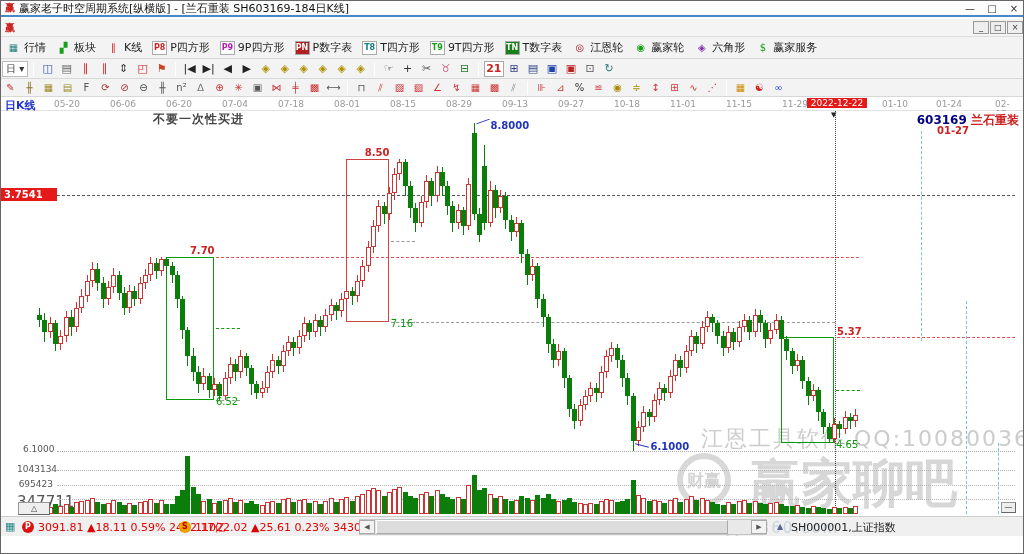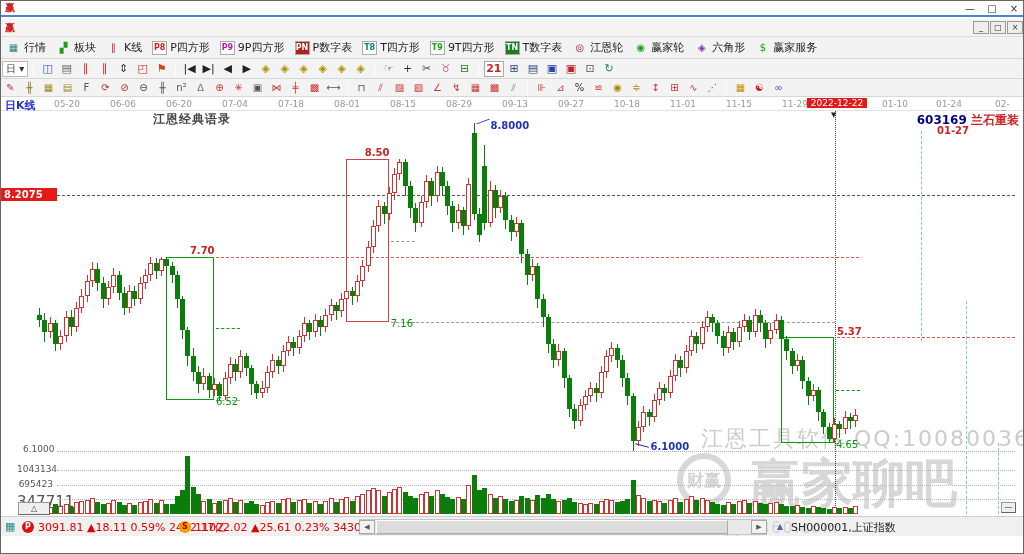--- a/index.html
+++ b/index.html
@@ -69,20 +69,21 @@
             line-height:18px;padding-left:84px;white-space:nowrap;}
   .sitewm{position:absolute;left:660px;top:2px;color:#c9d4dd;font-size:15px;letter-spacing:2px;z-index:0;}
 </style>
 </head>
 <body>
 
 <div class="app">
 
   <div class="titlebar">
     <span class="applogo">赢</span>
+    <span>赢家老子时空周期系统[纵横版] - [兰石重装  SH603169-184日K线]</span>
     <span class="wincontrols">
       <span class="wbtn">—</span>
       <span class="wbtn">□</span>
       <span class="wbtn">×</span>
     </span>
   </div>
 
   <div class="menubar">
     <span class="applogo">赢</span>
     <span class="mdicontrols">
@@ -228,29 +229,29 @@
       <span class="tb2-item" style="color: rgb(34, 68, 204);">∞</span>
     </div>
 
   <div class="axisrow">
     <span class="ktab">日K线</span>
     <span id="ticks"><span class="tick" style="left: 66px;">05-20</span><span class="tick" style="left: 122px;">06-06</span><span class="tick" style="left: 178px;">06-20</span><span class="tick" style="left: 234px;">07-04</span><span class="tick" style="left: 290px;">07-18</span><span class="tick" style="left: 346px;">08-01</span><span class="tick" style="left: 402px;">08-15</span><span class="tick" style="left: 458px;">08-29</span><span class="tick" style="left: 514px;">09-13</span><span class="tick" style="left: 570px;">09-27</span><span class="tick" style="left: 626px;">10-18</span><span class="tick" style="left: 682px;">11-01</span><span class="tick" style="left: 738px;">11-15</span><span class="tick" style="left: 794px;">11-29</span><span class="tick" style="left: 850px;">12-13</span><span class="tick" style="left: 894px;">01-10</span><span class="tick" style="left: 948px;">01-24</span><span class="tick" style="left: 1004px;">02-07</span></span>
     <span class="redtick" id="seldate" style="left:806px;width:60px;">2022-12-22</span>
   </div>
 
   <div id="chart">
-    <span class="lbl" style="left:152px;top:0px;font-size:12px;color:#444;font-weight:600;letter-spacing:1px;">江恩经典语录</span>
+    <span class="lbl" style="left:152px;top:0px;font-size:12px;color:#444;font-weight:600;letter-spacing:1px;">不要一次性买进</span>
 
     <span class="lbl" style="right:6px;top:1px;font-size:12px;font-weight:bold;">
       <span class="blue" style="color:#000080;">603169</span>
       <span class="red">兰石重装</span>
     </span>
     <span class="lbl red" style="left:936px;top:14px;font-weight:bold;">01-27</span>
 
-    <span class="pricetag" style="left:0px;top:77px;width:56px;">8.2075</span>
+    <span class="pricetag" style="left:0px;top:77px;width:56px;">3.7541</span>
     <span class="lbl" style="left:22px;top:333px;font-size:9px;color:#555;">6.1000</span>
 
     <span class="wm" style="left:700px;top:313px;font-size:22px;letter-spacing:2px;">江恩工具软件  QQ:100800360</span>
     <span class="wm" style="left:748px;top:338px;font-size:52px;font-weight:bold;color:#d7d7d7;">赢家聊吧</span>
     <span class="wm" style="left:676px;top:342px;width:54px;height:54px;border:6px solid #d8d8d8;border-radius:50%;
                  display:inline-flex;align-items:center;justify-content:center;font-size:17px;font-weight:bold;color:#d4d4d4;">财赢</span>
 
     <span class="smallbtn" style="left:17px;top:391px;width:32px;height:13px;line-height:12px;">△</span>
     <span class="smallbtn" style="left:1000px;top:391px;width:15px;height:11px;line-height:9px;">—</span>
   <div class="abs" style="left: 56px; top: 84px; width: 958px; height: 0px; border-top: 1px dashed rgb(85, 85, 85); z-index: 1;"></div>

